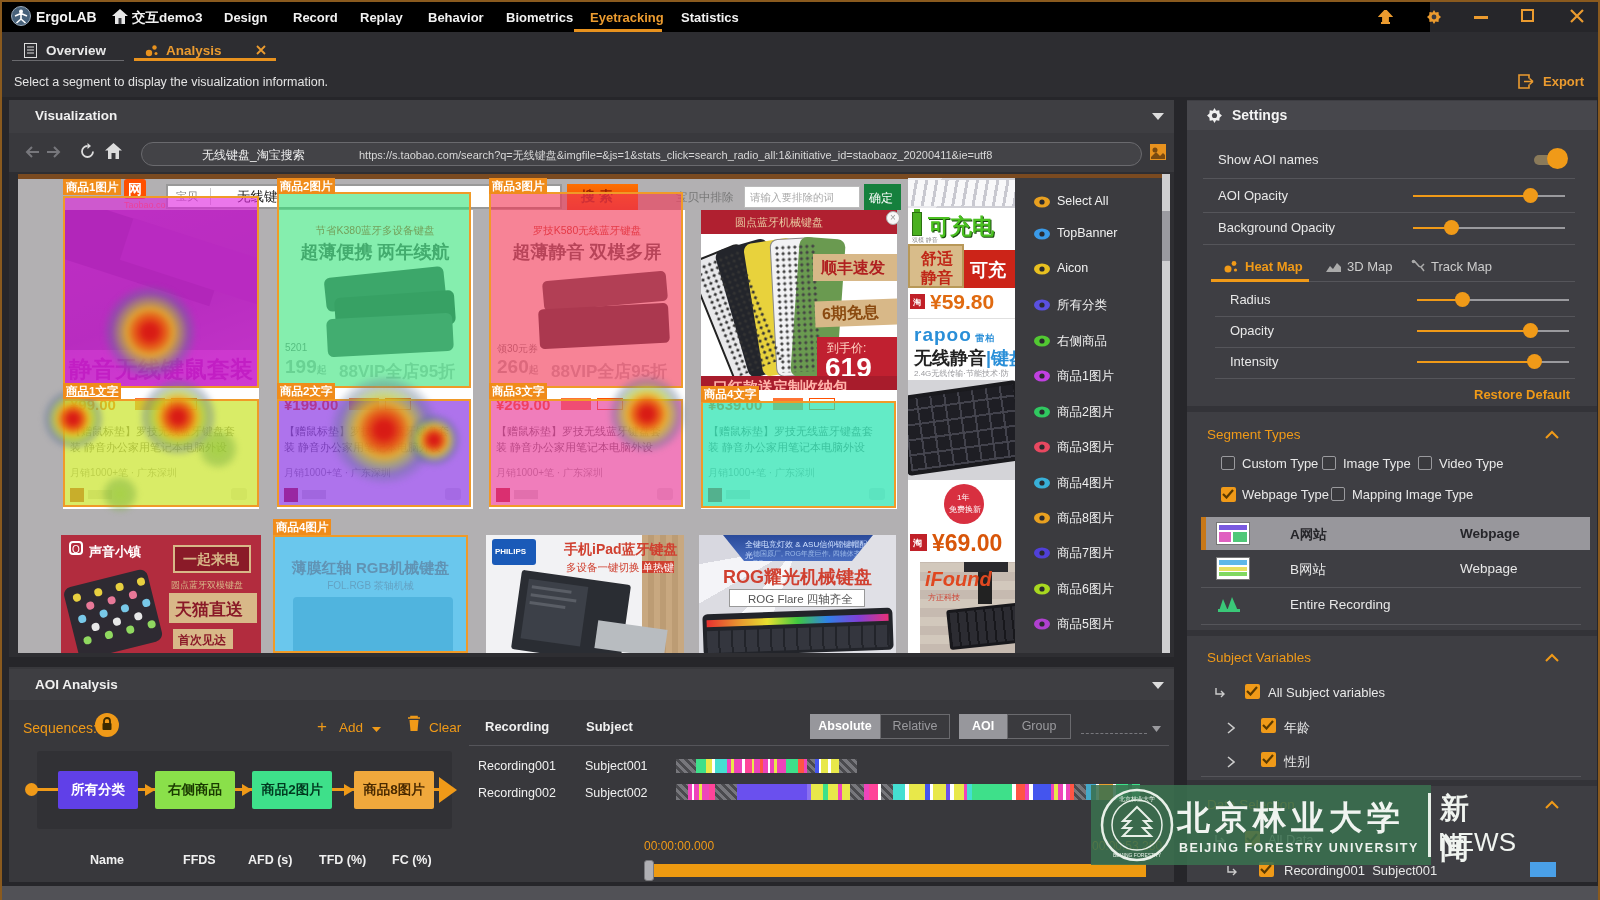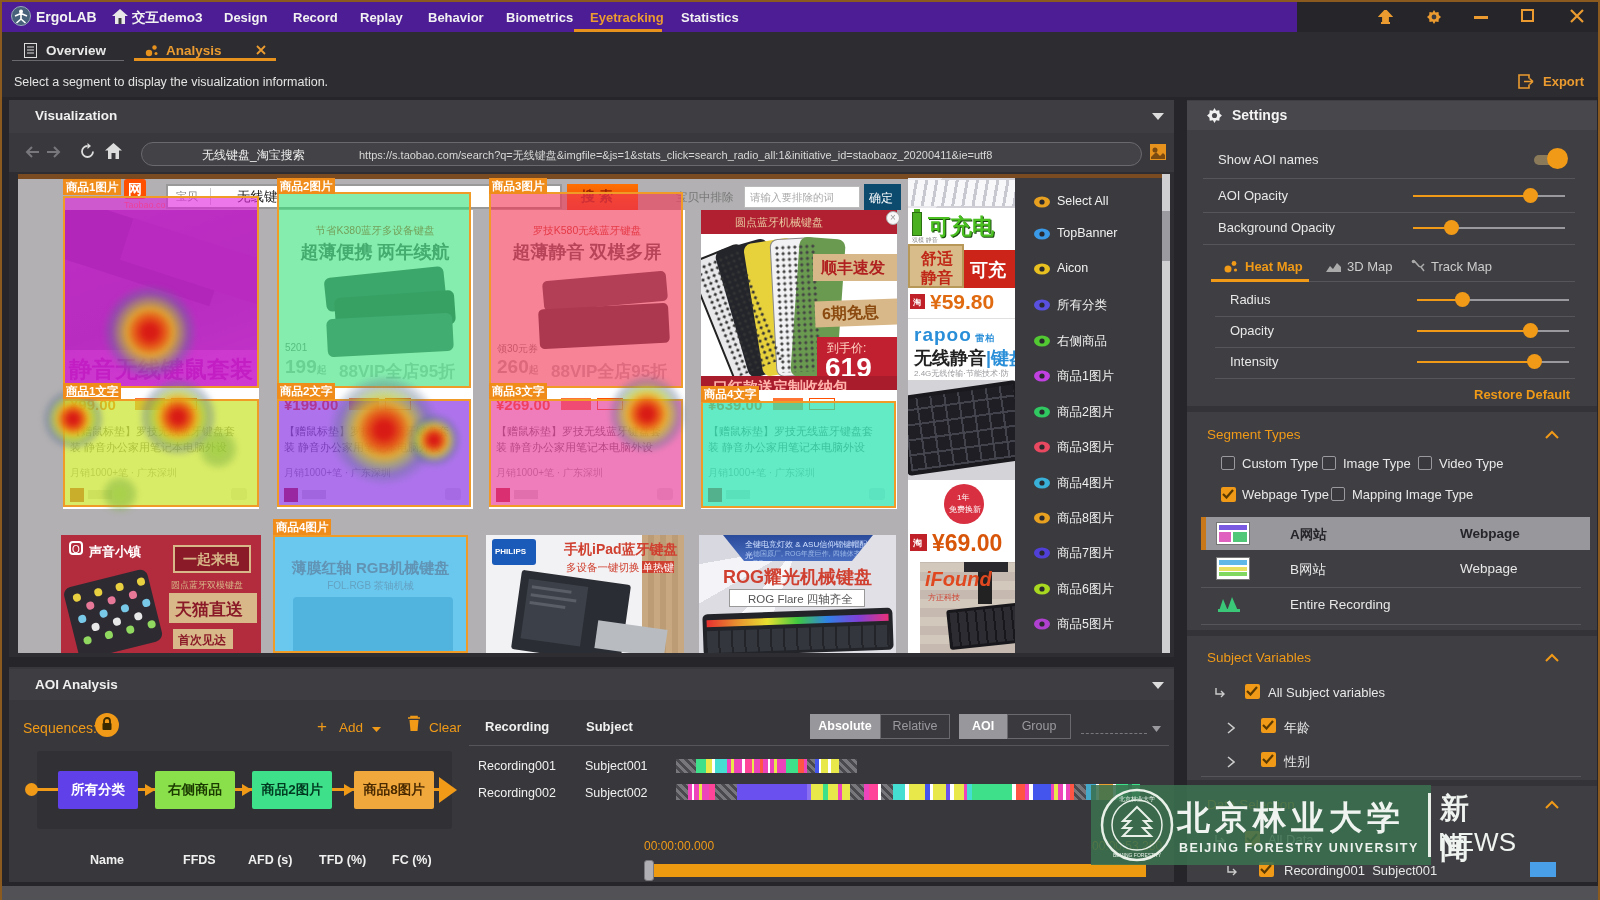--- a/index.html
+++ b/index.html
@@ -2,21 +2,21 @@
 <html><head><meta charset="utf-8">
 <style>
 *{margin:0;padding:0;box-sizing:border-box;font-family:"Liberation Sans",sans-serif;}
 html,body{width:1600px;height:900px;overflow:hidden;background:#26262a;}
 .abs{position:absolute;}
 #win{position:absolute;left:0;top:0;width:1600px;height:900px;background:#26262a;border-left:2px solid #8a5a1e;border-right:2px solid #8a5a1e;border-top:2px solid #8a5a1e;}
 </style></head>
 <body>
 <div id="win">
 
-<div class="abs" id="titlebar" style="left:0;top:0;width:1295px;height:30px;background:#4c1d95;">
+<div class="abs" id="titlebar" style="left:0;top:0;width:1428px;height:30px;background:#000000;">
  <svg class="abs" style="left:8px;top:3px;" width="22" height="22" viewBox="0 0 22 22">
         <circle cx="11" cy="11" r="9.5" fill="#47617a" stroke="#9ab" stroke-width="1"></circle>
         <circle cx="11" cy="6.5" r="2" fill="#fff"></circle>
         <path d="M11 8.5 L5 11 M11 8.5 L17 11 M11 8.5 L11 14 M11 14 L6.5 18 M11 14 L15.5 18" stroke="#fff" stroke-width="1.6" fill="none"></path>
       </svg>
  <div class="abs" style="left:34px;top:7px;font-size:14px;font-weight:bold;color:#f2f2f2;">ErgoLAB</div>
  <svg class="abs" style="left:110px;top:7px;" width="16" height="15" viewBox="0 0 16 15">
         <path d="M8 0 L16 7 L13 7 L13 15 L3 15 L3 7 L0 7 Z" fill="#e8e8e8"></path>
         <rect x="6.5" y="9" width="3" height="6" fill="#3a3a3f"></rect>
       </svg>
@@ -107,21 +107,21 @@
           <div class="abs" style="left:42px;top:2px;width:1px;height:17px;background:#ccc;"></div>
           <div class="abs" style="left:69px;top:2px;font-size:13.5px;color:#222;">无线键</div>
         </div>
 <div class="abs" style="left:549px;top:10px;width:71px;height:26px;background:linear-gradient(#ff7000,#e8440a);">
           <div class="abs" style="left:14px;top:4px;font-size:14px;font-weight:bold;color:#9a2000;letter-spacing:4px;">搜索</div>
         </div>
 <div class="abs" style="left:658px;top:16px;font-size:11.5px;color:#777;">宝贝中排除</div>
 <div class="abs" style="left:726px;top:12px;width:116px;height:22px;background:#fff;border:1px solid #bbb;">
           <div class="abs" style="left:5px;top:4px;font-size:10.5px;color:#aaa;">请输入要排除的词</div>
         </div>
-<div class="abs" style="left:846px;top:10px;width:37px;height:26px;background:#0c4a6e;padding-left:36px;">
+<div class="abs" style="left:846px;top:10px;width:37px;height:26px;background:#15803d;padding-left:36px;">
           <div class="abs" style="left:5px;top:6px;font-size:12px;color:#fff;">确定</div>
         </div>
 <div class="abs" style="left:45px;top:36px;width:196px;height:299px;background:#fff;"></div>
 <div class="abs" style="left:259px;top:36px;width:196px;height:299px;background:#fff;"></div>
 <div class="abs" style="left:471px;top:36px;width:196px;height:299px;background:#fff;"></div>
 <div class="abs" style="left:683px;top:36px;width:196px;height:299px;background:#fff;"></div>
 <div class="abs" style="left:45px;top:36px;width:196px;height:178px;background:linear-gradient(160deg,#8a4098 0%,#7a3c8e 55%,#9a50a8 100%);overflow:hidden;">
           <div class="abs" style="left:-20px;top:10px;width:180px;height:60px;background:#6a2c7e;transform:rotate(18deg);"></div>
           <div class="abs" style="left:60px;top:30px;width:150px;height:44px;background:#7c3690;transform:rotate(18deg);"></div>
           <div class="abs" style="left:0px;top:140px;width:196px;height:38px;background:rgba(220,110,210,.45);"></div>

